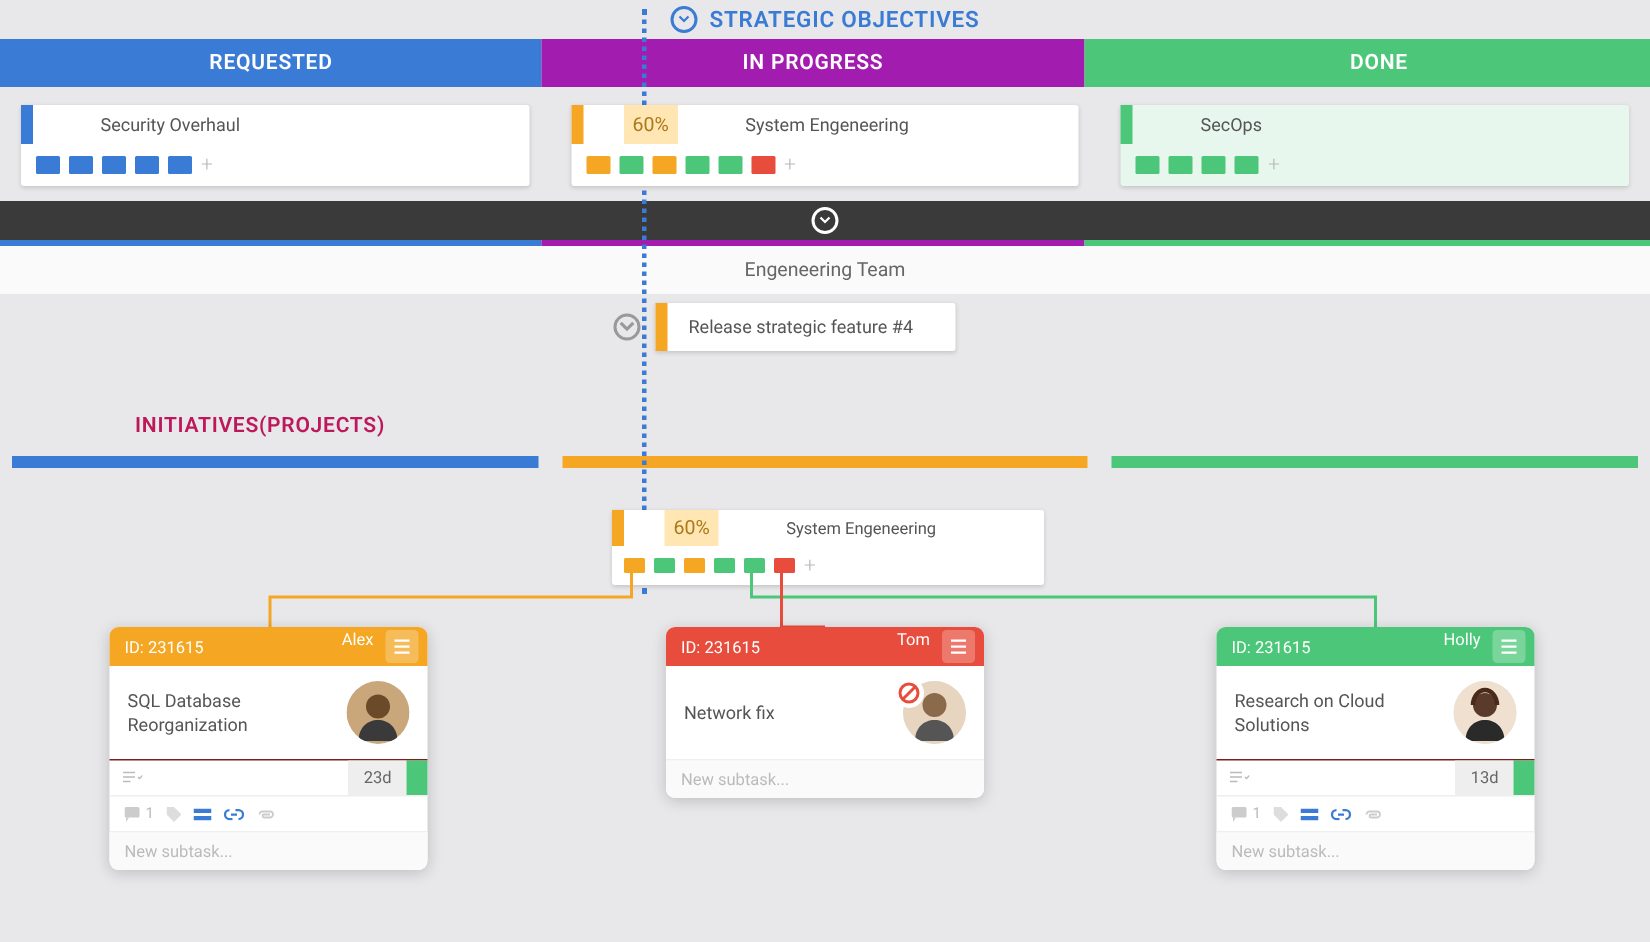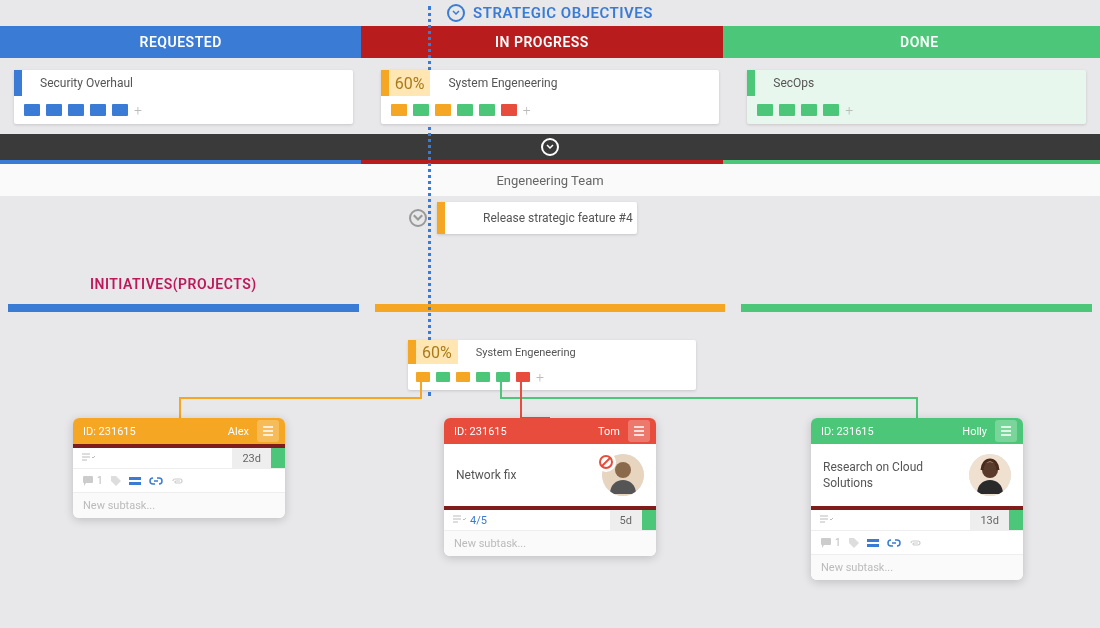--- a/index.html
+++ b/index.html
@@ -5,71 +5,71 @@
 * { margin:0; padding:0; box-sizing:border-box; font-family: -apple-system, BlinkMacSystemFont, "Segoe UI", Roboto, sans-serif; }
 body { background:#e8e8ea; width:1100px; height:628px; overflow:hidden; position:relative; border-radius:12px; }
 .section-header { height:26px; display:flex; align-items:center; justify-content:center; gap:8px; font-size:15px; font-weight:600; letter-spacing:0.5px; }
 .sh-light { background:#e8e8ea; color:#3a7bd5; }
 .sh-dark { background:#3a3a3a; color:#fff; }
 .chev { width:18px; height:18px; border:2px solid currentColor; border-radius:50%; display:flex; align-items:center; justify-content:center; }
 .chev svg { width:10px; height:10px; }
 .columns-header { display:flex; height:32px; }
 .col-h { flex:1; display:flex; align-items:center; justify-content:center; color:#fff; font-size:14px; font-weight:600; letter-spacing:0.5px; }
 .col-h.blue { background:#3a7bd5; }
-.col-h.orange { background:#b91c1c; }
+.col-h.orange { background:#a21caf; }
 .col-h.green { background:#4cc779;padding-left:16px; }
 .swimlane { display:flex; height:76px; position:relative; }
 .lane-col { flex:1; padding:12px 14px; position:relative; }
 .card-obj { background:#fff; border-radius:2px; box-shadow:0 1px 3px rgba(0,0,0,0.15); display:flex; flex-direction:column; height:54px; }
-.card-obj-head { display:flex; align-items:center; height:26px; }
+.card-obj-head { display:flex; align-items:center; height:26px;gap:27px; }
 .stripe { width:8px; height:100%; }
 .stripe.blue { background:#3a7bd5; }
 .stripe.orange { background:#f5a623; }
 .stripe.green { background:#4cc779; }
-.pct { background:#ffe6b3; color:#aa7a1a; font-size:16px; padding:0 6px; display:flex; align-items:center; height:100%; }
+.pct { background:#ffe6b3; color:#aa7a1a; font-size:13px; padding:0 6px; display:flex; align-items:center; height:100%; }
 .obj-title { font-size:12px; color:#555; padding-left:18px; }
 .chips { display:flex; gap:6px; padding:6px 10px; align-items:center; }
 .chip { width:16px; height:12px; border-radius:1px; }
 .chip.b { background:#3a7bd5; }
 .chip.o { background:#f5a623; }
 .chip.g { background:#4cc779; }
 .chip.r { background:#e74c3c; }
 .plus { color:#bbb; font-size:14px; font-weight:300; }
 .team-row { height:32px; display:flex; align-items:center; justify-content:center; font-size:13px; color:#666; background:#fafafa; }
 .feature-row { height:44px; display:flex; align-items:center; position:relative; }
 .feature-card { position:absolute; left:435px; display:flex; align-items:center; gap:10px; }
 .feature-card .chev-side { width:18px; height:18px; border:2px solid #999; border-radius:50%; display:flex; align-items:center; justify-content:center; color:#999; }
-.feature-body { background:#fff; border-radius:2px; box-shadow:0 1px 3px rgba(0,0,0,0.15); height:32px; display:flex; align-items:center; width:200px;gap:24px; }
+.feature-body { background:#fff; border-radius:2px; box-shadow:0 1px 3px rgba(0,0,0,0.15); height:32px; display:flex; align-items:center; width:200px; }
 .feature-body .stripe { width:8px; height:100%; background:#f5a623; }
 .feature-body span { font-size:12px; color:#555; padding-left:14px; }
 .initiatives-label { height:40px; display:flex; align-items:center; padding-left:90px; font-size:14px; font-weight:600; letter-spacing:0.5px; color:#be185d; }
 .init-bars { display:flex; height:8px; }
 .init-bar { flex:1; margin:0 8px; }
 .init-bar.blue { background:#3a7bd5; }
 .init-bar.orange { background:#f5a623; }
 .init-bar.green { background:#4cc779; }
 .init-area { position:relative; height:260px; }
 .mini-card { position:absolute; left:408px; top:28px; width:288px; background:#fff; box-shadow:0 1px 3px rgba(0,0,0,0.15); border-radius:2px; }
 .mini-card .card-obj-head { height:24px; }
 .mini-card .obj-title { font-size:11px; }
 .mini-card .chips { padding:5px 8px; }
 .mini-card .chip { width:14px; height:10px; }
 .task-card { position:absolute; width:212px; background:#fff; border-radius:6px; box-shadow:0 2px 10px rgba(0,0,0,0.18); }
 .t-head { height:26px; display:flex; align-items:center; justify-content:space-between; padding:0 6px 0 10px; color:#fff; font-size:11px; border-radius:6px 6px 0 0; }
 .t-head.orange { background:#f5a623; }
 .t-head.red { background:#e74c3c; }
 .t-head.green { background:#4cc779; }
-.t-head-r { display:flex; align-items:center; gap:8px; }
+.t-head-r { display:flex; align-items:flex-start; gap:8px; }
 .menu-btn { width:22px; height:22px; border-radius:3px; display:flex; align-items:center; justify-content:center; }
 .t-body { padding:10px 12px; display:flex; align-items:center; justify-content:space-between; min-height:54px; }
 .t-title { font-size:12px; color:#555; line-height:1.35; max-width:130px; }
 .avatar { width:42px; height:42px; border-radius:50%; background:#ddd; position:relative; overflow:hidden; display:flex; align-items:center; justify-content:center; }
 .avatar svg { width:42px; height:42px; }
 .block-badge { position:absolute; left:-6px; top:-2px; width:20px; height:20px; border-radius:50%; background:#fff; display:flex; align-items:center; justify-content:center; }
-.t-meta { display:flex; align-items:center; height:24px; border-top:4px solid #7f1d1d; }
+.t-meta { display:flex; align-items:center; height:24px; border-top:1px solid #7f1d1d; }
 .t-meta .spacer { flex:1; display:flex; align-items:center; padding-left:8px; gap:4px; font-size:11px; color:#888; }
 .t-meta .days { background:#eee; font-size:11px; color:#666; padding:0 10px; height:100%; display:flex; align-items:center; }
 .t-meta .gbar { width:14px; background:#4cc779; height:100%; }
 .t-icons { display:flex; gap:8px; padding:6px 10px; border-top:1px solid #eee; align-items:center; }
 .t-icons .ico { display:flex; align-items:center; gap:2px; color:#bbb; font-size:10px; }
 .t-icons .ico.link { color:#3a7bd5; }
 .t-footer { font-size:11px; color:#bbb; padding:6px 10px; border-top:1px solid #eee; background:#fafafa; border-radius:0 0 6px 6px; }
 .dotted-line { position:absolute; border-left:3px dotted #3a7bd5; }
 .c-line { position:absolute; }
 svg { display:block; }
@@ -226,20 +226,30 @@
       <span>ID: 231615</span>
       <div class="t-head-r">
         <span>Alex</span>
         <div class="menu-btn" style="background:rgba(255,255,255,0.25);">
           <svg width="14" height="14" viewBox="0 0 14 14">
               <path d="M2 3h10M2 7h10M2 11h10" stroke="#fff" stroke-width="1.5"></path>
             </svg>
         </div>
       </div>
     </div>
+    <div class="t-body">
+      <div class="t-title">SQL Database Reorganization</div>
+      <div class="avatar">
+        <svg viewBox="0 0 42 42">
+            <circle cx="21" cy="21" r="21" fill="#c9a77a"></circle>
+            <circle cx="21" cy="17" r="8" fill="#6b4a2a"></circle>
+            <path d="M8 40c0-9 6-14 13-14s13 5 13 14" fill="#3a3a3a"></path>
+          </svg>
+      </div>
+    </div>
     <div class="t-meta">
       <div class="spacer">
           <svg width="14" height="10" viewBox="0 0 14 10">
             <path d="M1 1h8M1 4h8M1 7h5M11 4l1 1 2-2" stroke="#bbb" stroke-width="1" fill="none"></path>
           </svg>
         </div>
       <div class="days">23d</div>
       <div class="gbar"></div>
     </div>
     <div class="t-icons">
@@ -298,30 +308,20 @@
             </svg>
         </div>
         <div class="block-badge">
           <svg width="16" height="16" viewBox="0 0 16 16">
               <circle cx="8" cy="8" r="6" stroke="#e74c3c" stroke-width="2" fill="none"></circle>
               <line x1="4" y1="12" x2="12" y2="4" stroke="#e74c3c" stroke-width="2"></line>
             </svg>
         </div>
       </div>
     </div>
-    <div class="t-meta">
-      <div class="spacer">
-          <svg width="14" height="10" viewBox="0 0 14 10">
-            <path d="M1 1h8M1 4h8M1 7h5M11 4l1 1 2-2" stroke="#bbb" stroke-width="1" fill="none"></path>
-          </svg>
-          <span style="color:#3a7bd5;">4/5</span>
-        </div>
-      <div class="days">5d</div>
-      <div class="gbar"></div>
-    </div>
     <div class="t-footer">New subtask...</div>
   </div>
 
   <div class="task-card" style="left:811px; top:106px;">
     <div class="t-head green">
       <span>ID: 231615</span>
       <div class="t-head-r">
         <span>Holly</span>
         <div class="menu-btn" style="background:rgba(255,255,255,0.25);">
           <svg width="14" height="14" viewBox="0 0 14 14">

